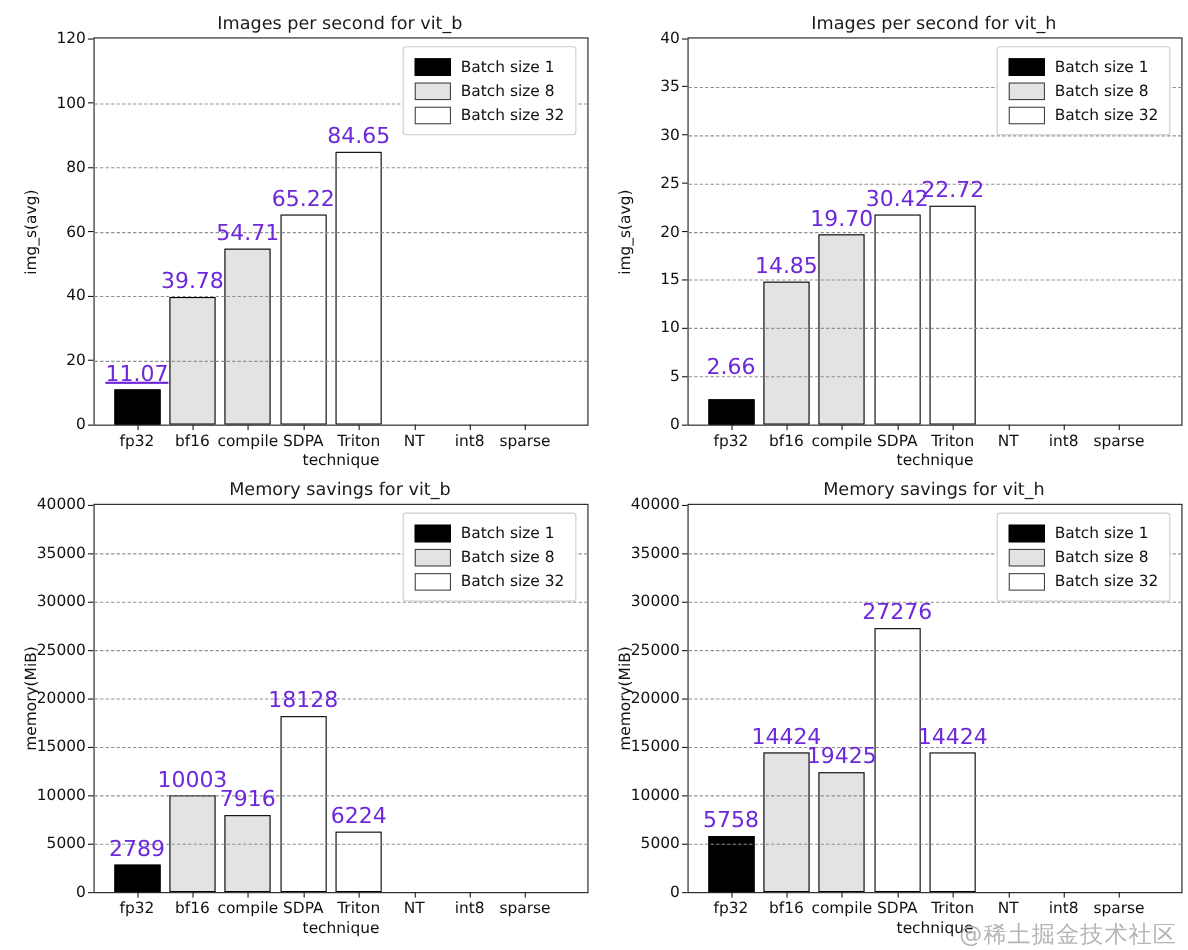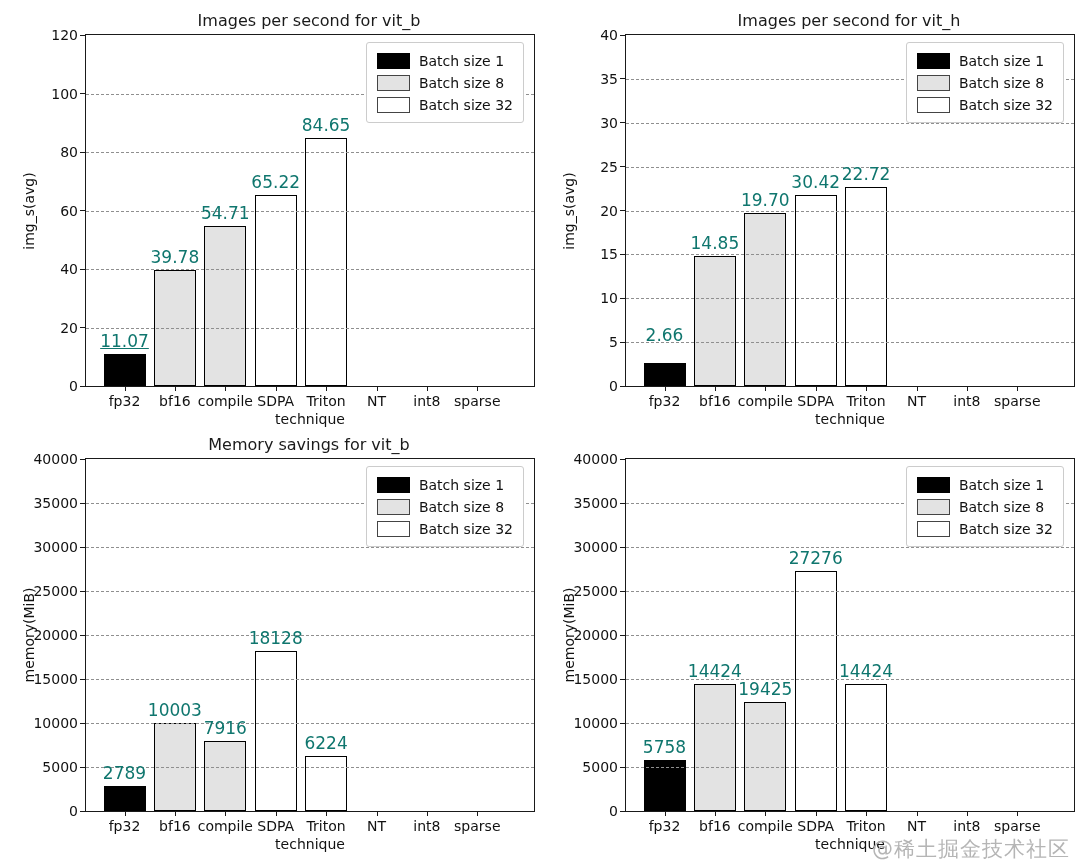--- a/index.html
+++ b/index.html
@@ -3,21 +3,21 @@
 <meta charset="utf-8">
 <style>
   html,body{margin:0;padding:0;background:#ffffff;}
   body{width:1080px;height:864px;position:relative;font-family:"DejaVu Sans",sans-serif;color:#111;}
   #figure{position:relative;width:1080px;height:864px;background:#fff;overflow:hidden;}
   .subplot{position:absolute;width:540px;height:432px;}
   .chart-title{position:absolute;text-align:center;font-size:16px;color:#1a1a1a;white-space:nowrap;}
   .plot-area{position:absolute;border:1px solid #1a1a1a;background:#fff;}
   .grid-line{position:absolute;left:0;width:100%;height:0;border-top:1px dashed #8f8f8f;z-index:3;}
   .bar{position:absolute;bottom:0;box-sizing:border-box;border:1px solid #000;z-index:2;}
-  .value-label{position:absolute;transform:translateX(-50%);font-size:17px;color:#0f766e;white-space:nowrap;z-index:4;}
+  .value-label{position:absolute;transform:translateX(-50%);font-size:20px;color:#6d28d9;white-space:nowrap;z-index:4;}
   .ytick-mark{position:absolute;left:-6px;width:5px;height:1px;background:#1a1a1a;}
   .ytick-label{position:absolute;right:calc(100% + 8px);font-size:14px;line-height:16px;height:16px;white-space:nowrap;color:#111;}
   .xtick-mark{position:absolute;top:100%;width:1px;height:5px;background:#1a1a1a;}
   .xtick-label{position:absolute;top:calc(100% + 7px);transform:translateX(-50%);font-size:14px;color:#111;white-space:nowrap;}
   .x-axis-label{position:absolute;left:0;width:100%;top:calc(100% + 25px);text-align:center;font-size:14px;color:#111;}
   .y-axis-label{position:absolute;left:-57px;top:50%;transform:translate(-50%,-50%) rotate(-90deg);font-size:14px;color:#111;white-space:nowrap;}
   .legend{position:absolute;top:7px;right:10px;background:#fff;border:1px solid #cccccc;border-radius:3px;padding:5px 10px;z-index:6;}
   .legend-row{display:flex;align-items:center;height:19px;margin:3px 0;}
   .legend-swatch{width:33px;height:16px;box-sizing:border-box;border:1px solid #444;margin-right:9px;flex:0 0 auto;}
   .legend-label{font-size:14px;color:#111;white-space:nowrap;}
@@ -232,20 +232,21 @@
             <div class="legend-label">Batch size 8</div>
           </div>
           <div class="legend-row">
             <div class="legend-swatch" style="background: rgb(255, 255, 255);"></div>
             <div class="legend-label">Batch size 32</div>
           </div>
         </div>
       </div>
     </div>
     <div class="subplot" style="left: 540px; top: 432px;">
+      <div class="chart-title" style="left: 85px; width: 448px; top: 3px;">Memory savings for vit_h</div>
       <div class="plot-area" style="left: 85px; top: 26px; width: 448px; height: 352px;">
         <div class="y-axis-label">memory(MiB)</div>
         <div class="x-axis-label">technique</div>
         <div class="ytick-mark" style="top: 351.5px;"></div>
         <div class="ytick-label" style="top: 344px;">0</div>
         <div class="grid-line" style="top: 308px;"></div>
         <div class="ytick-mark" style="top: 307.5px;"></div>
         <div class="ytick-label" style="top: 300px;">5000</div>
         <div class="grid-line" style="top: 264px;"></div>
         <div class="ytick-mark" style="top: 263.5px;"></div>

